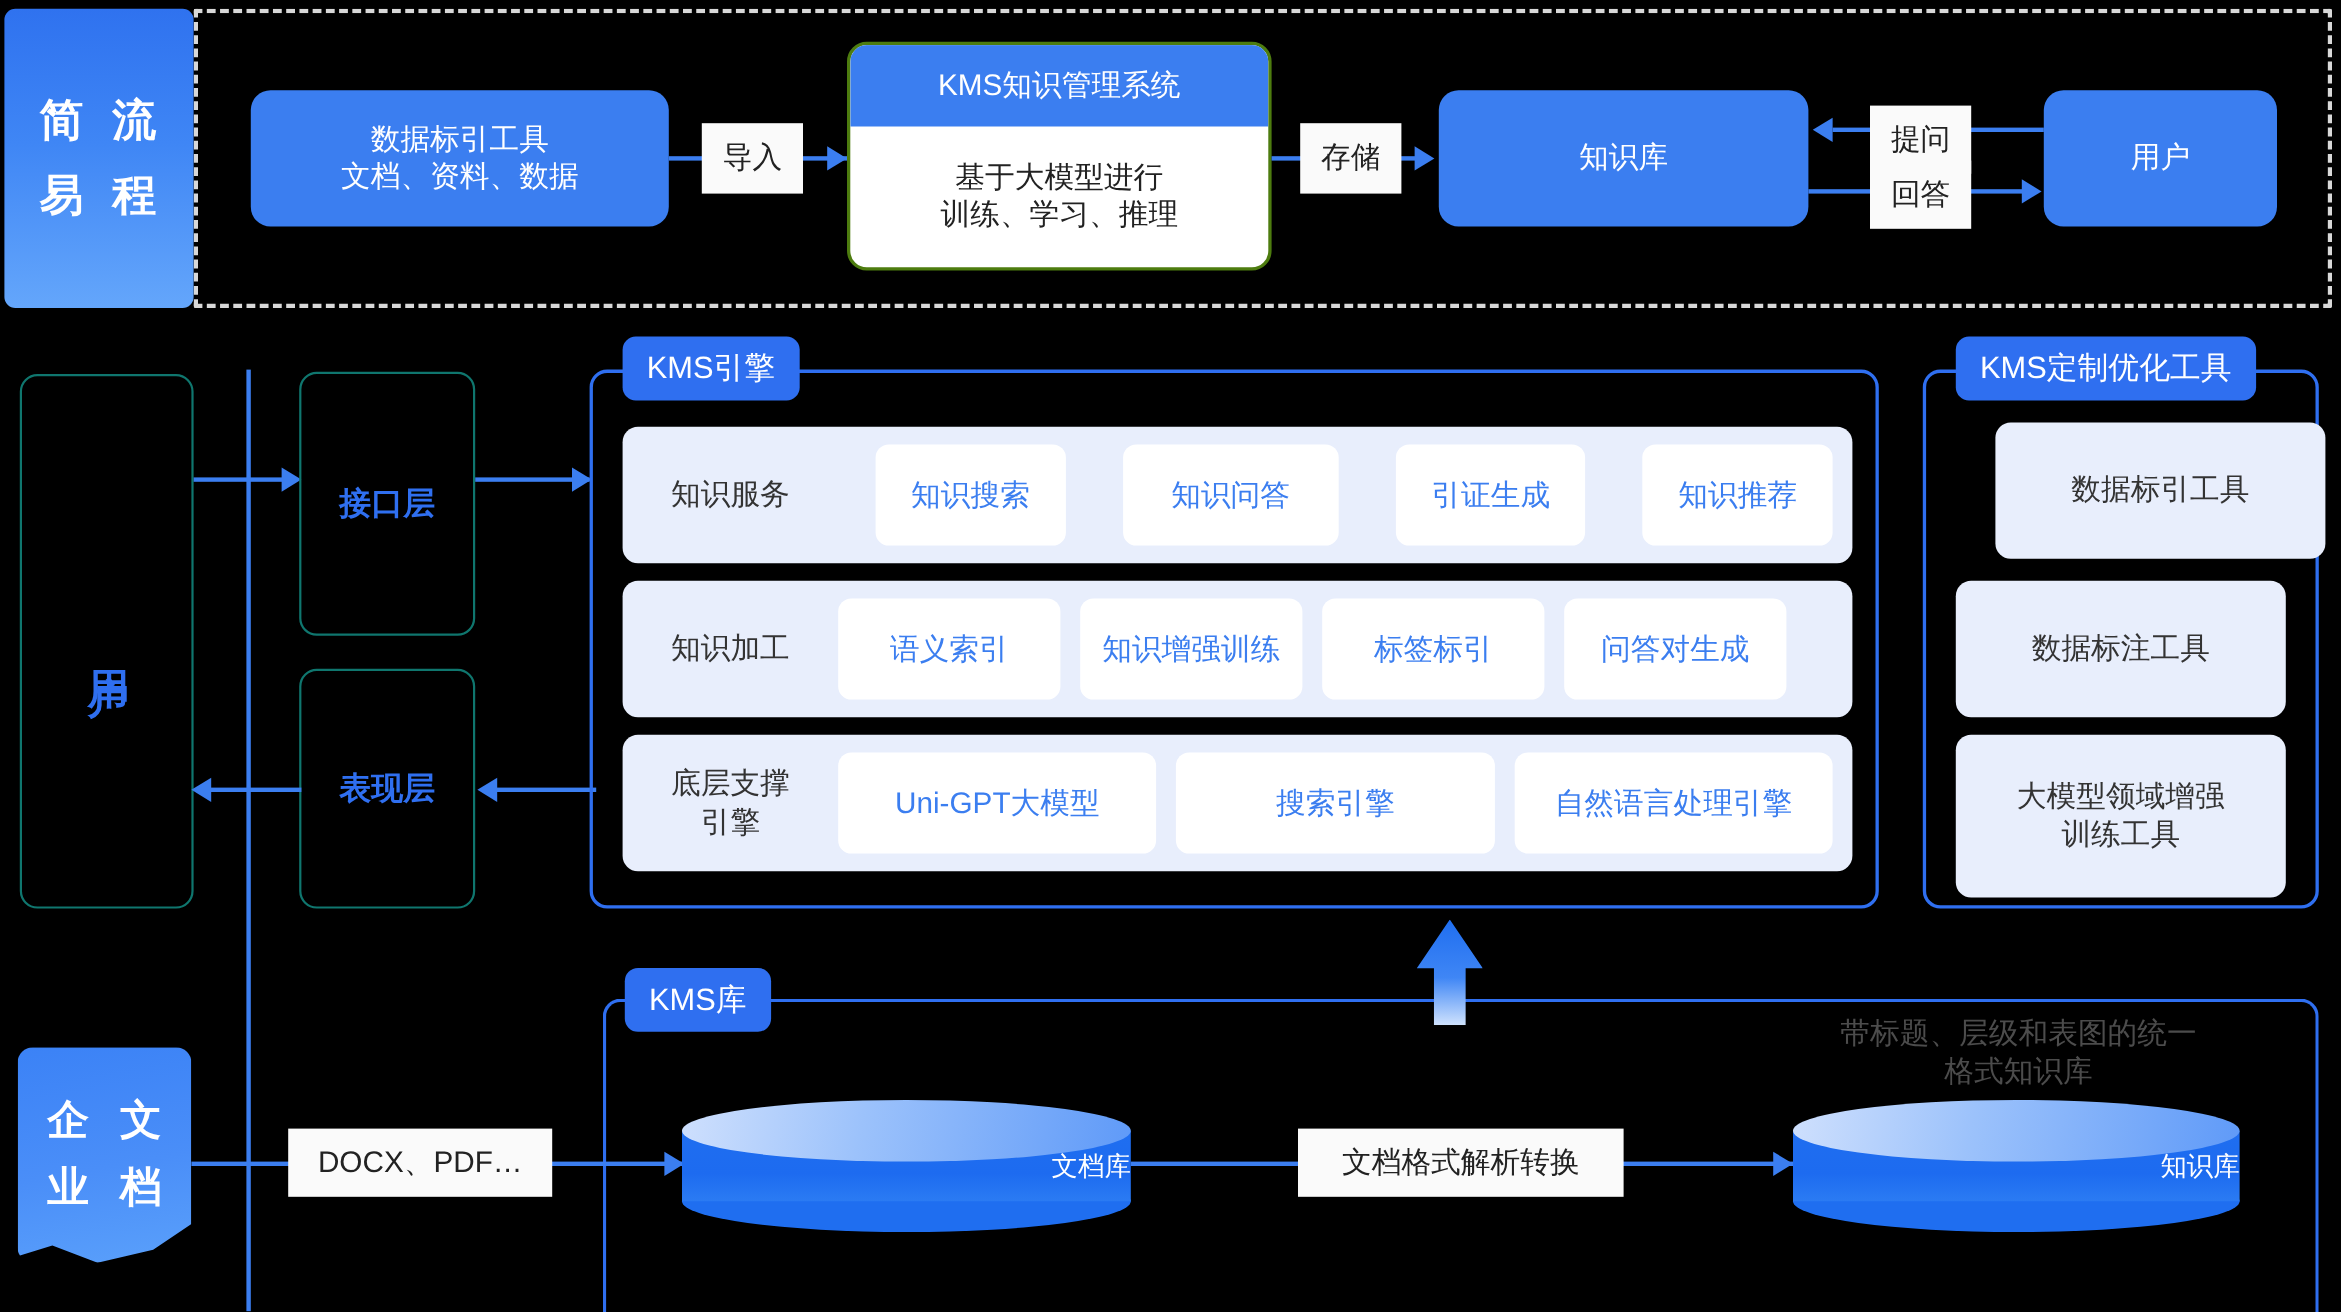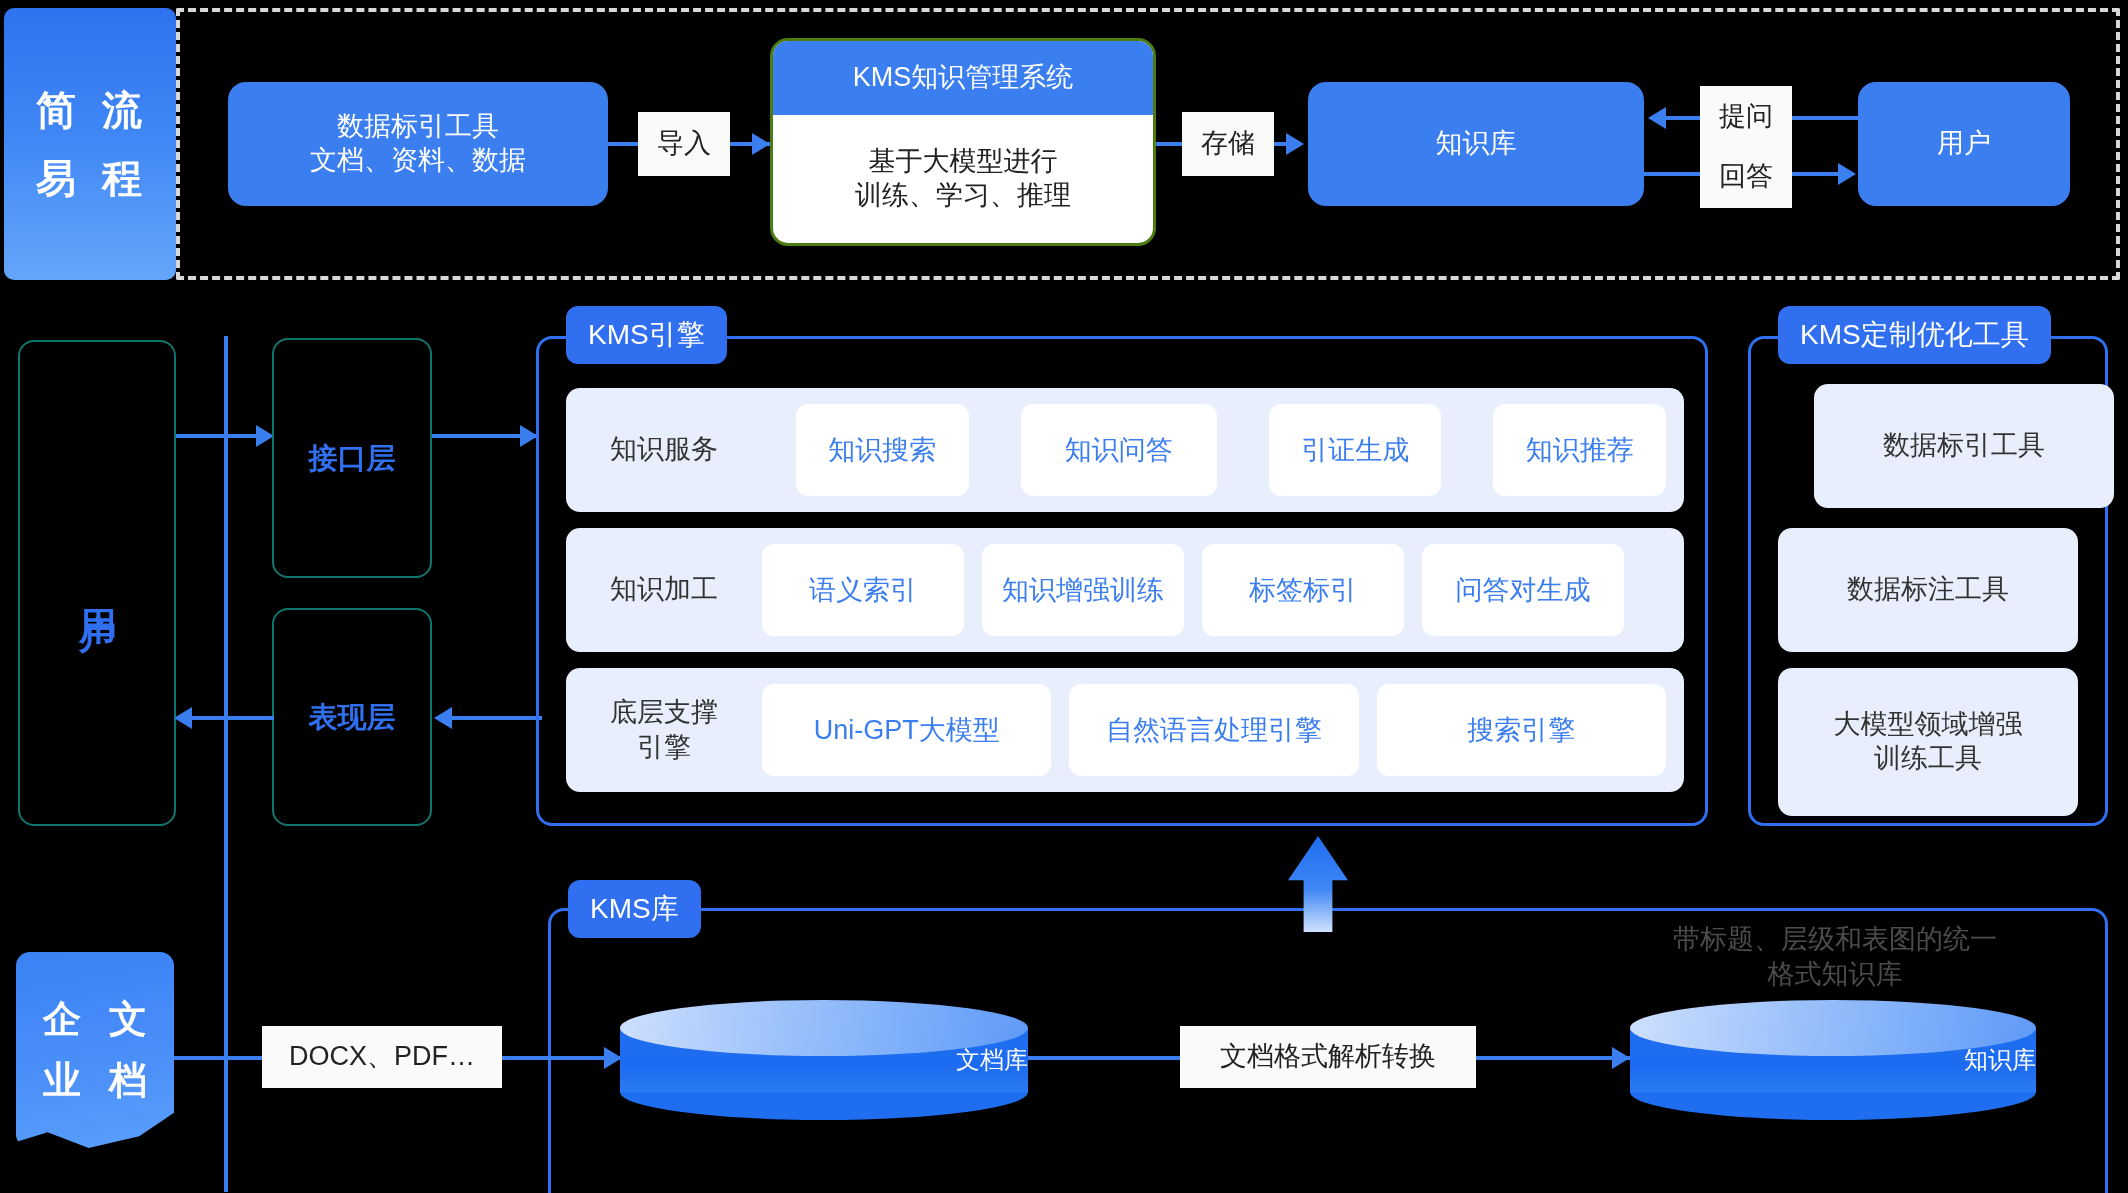--- a/index.html
+++ b/index.html
@@ -120,21 +120,21 @@
 </div>
 
 <div class="abs edge" style="left:1156px;top:142px;width:134px;height:4px;"></div>
 <div class="abs ah-r" style="left:1286px;top:133px;"></div>
 <div class="abs ctr lbl" style="left:1182px;top:112px;width:92px;height:64px;">存储</div>
 
 <div class="abs rbox ctr" id="box-kb1">知识库</div>
 
 <div class="abs edge" style="left:1666px;top:116px;width:192px;height:4px;"></div>
 <div class="abs ah-l" style="left:1648px;top:107px;"></div>
-<div class="abs ctr lbl" style="left:1700px;top:86px;width:92px;height:62px;">提问</div>
+<div class="abs ctr lbl" style="left:1700px;top:96px;width:92px;height:62px;">提问</div>
 
 <div class="abs edge" style="left:1644px;top:172px;width:196px;height:4px;"></div>
 <div class="abs ah-r" style="left:1838px;top:163px;"></div>
 <div class="abs ctr lbl" style="left:1700px;top:146px;width:92px;height:62px;">回答</div>
 
 <div class="abs rbox ctr" id="box-user1">用户</div>
 
 <div class="abs obox ctr" id="box-user2">
   <div class="v">用户</div>
 </div>
@@ -173,22 +173,22 @@
   <div class="cell" style="width:202px;">标签标引</div>
   <div class="cell" style="width:202px;">问答对生成</div>
 </div>
 
 <div class="abs row" id="row-base">
   <div class="rowlabel">
     <div>底层支撑</div>
     <div>引擎</div>
   </div>
   <div class="cell" style="width:300px;">Uni-GPT大模型</div>
+  <div class="cell" style="width:300px;">搜索引擎</div>
   <div class="cell" style="width:300px;">自然语言处理引擎</div>
-  <div class="cell" style="width:300px;">搜索引擎</div>
 </div>
 
 <div class="abs" id="tools-panel"></div>
 <div class="abs tagchip" id="tag-tools">KMS定制优化工具</div>
 
 <div class="abs toolcard ctr" style="left:1778px;top:384px;width:300px;height:124px;margin-left:36px;">数据标引工具</div>
 <div class="abs toolcard ctr" style="left:1778px;top:528px;width:300px;height:124px;">数据标注工具</div>
 <div class="abs toolcard ctr" style="left:1778px;top:668px;width:300px;height:148px;">
   <div>
     <div>大模型领域增强</div>

